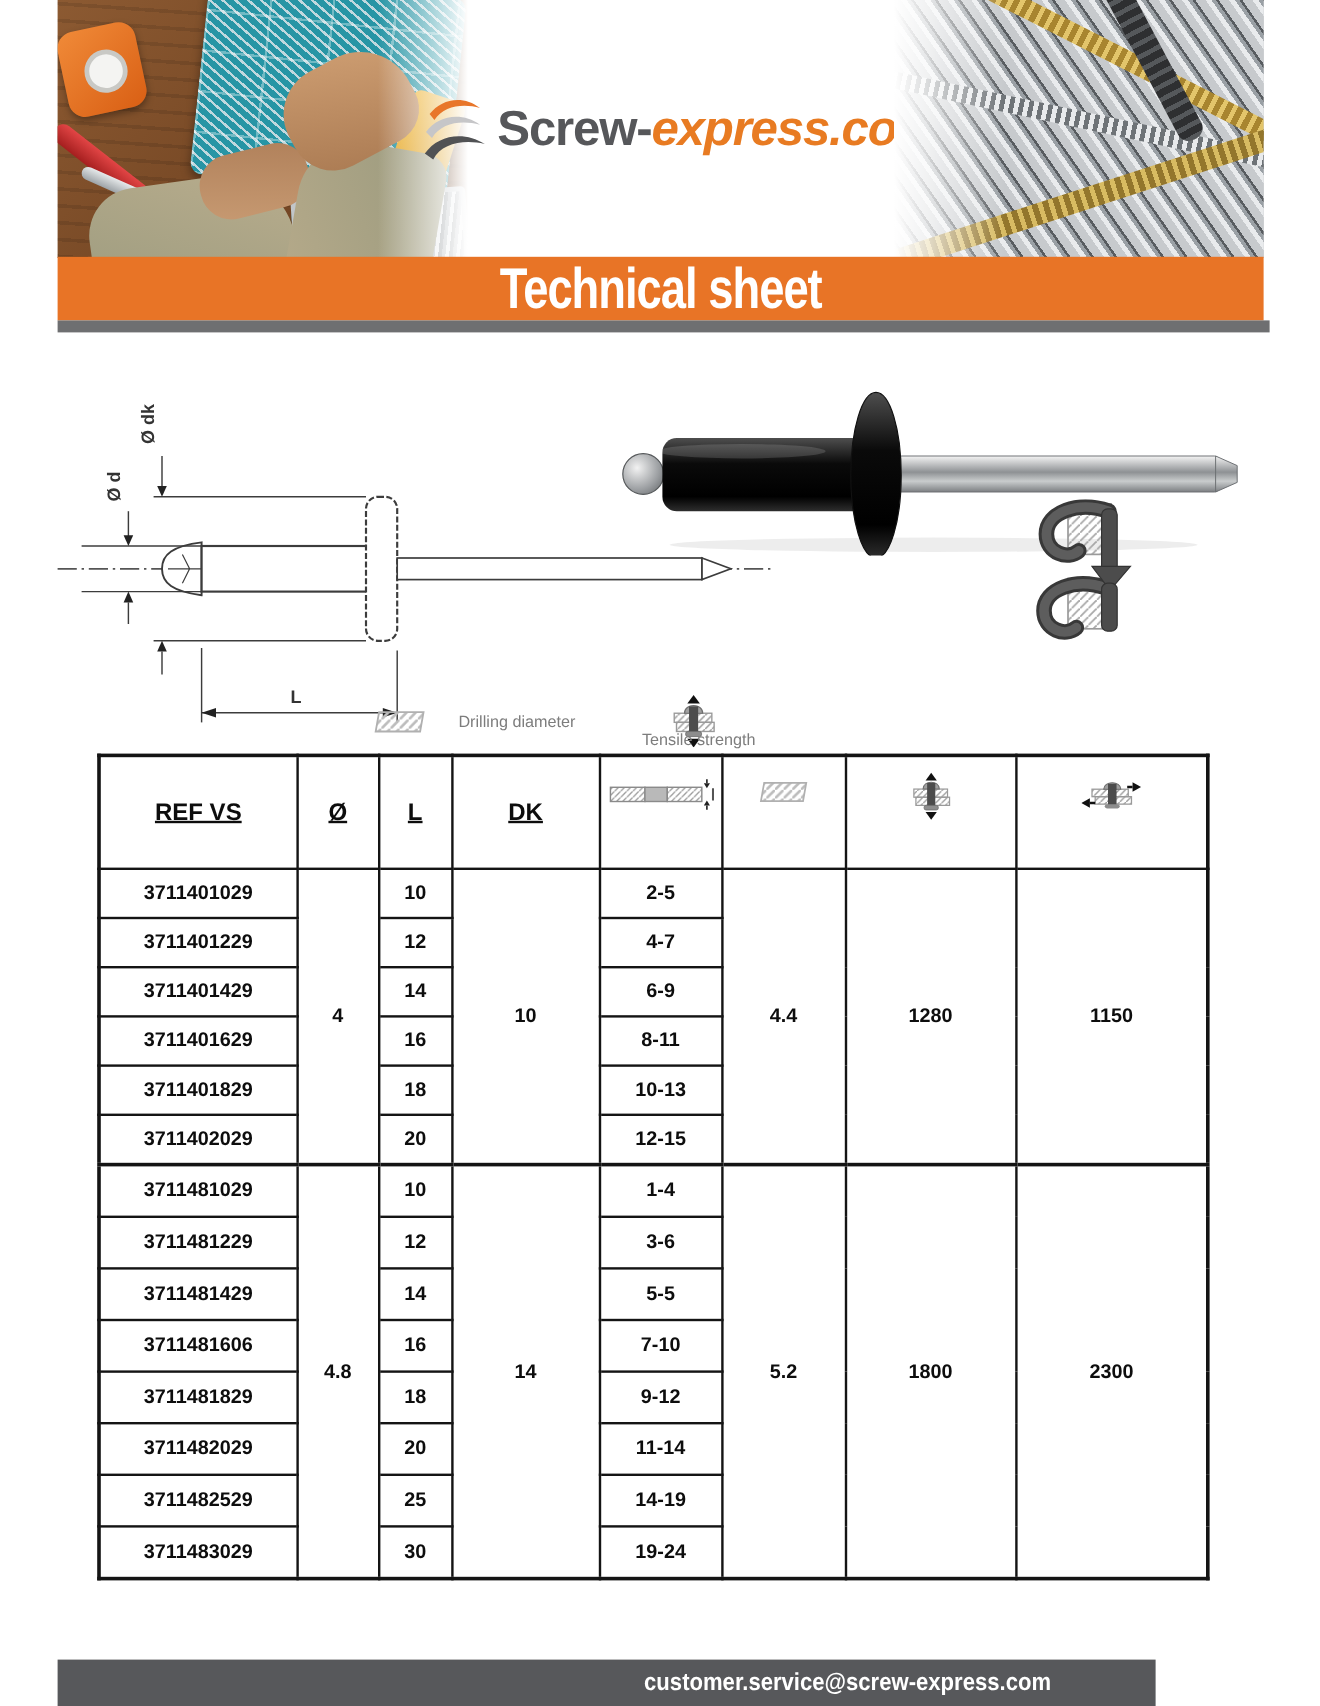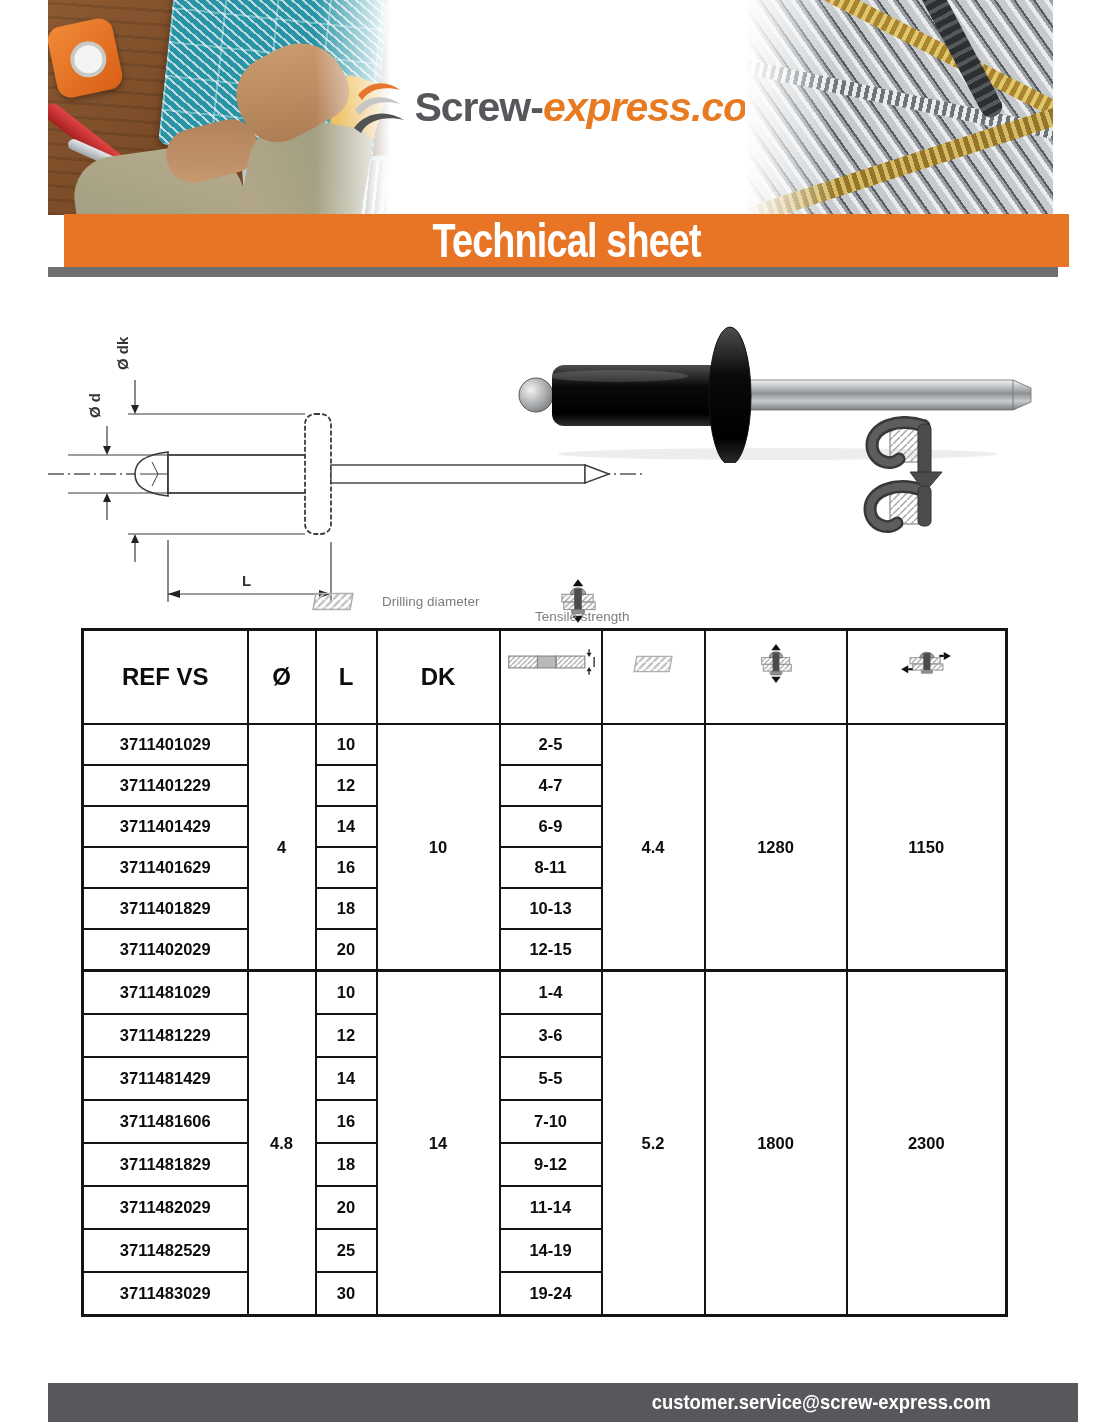--- a/index.html
+++ b/index.html
@@ -56,46 +56,46 @@
       border-radius:40px 46px 30px 36px;transform:rotate(-28deg);}
   .hero-center{position:absolute;left:342px;top:0;width:355px;height:215px;background:#fff;
       display:flex;align-items:center;justify-content:center;}
   .logo{display:flex;align-items:center;gap:8px;margin-top:0;}
   .logo-text{font-size:41px;font-weight:bold;letter-spacing:-1px;white-space:nowrap;}
   .logo-text .primary{color:#56575a;}
   .logo-text .secondary{color:#e87b22;font-style:italic;}
 
   
   .banner{position:absolute;left:48px;top:214px;width:1005px;height:53px;background:#e87426;
-      display:flex;align-items:center;justify-content:center;margin-left:16px;}
+      display:flex;align-items:center;justify-content:center;}
   .banner-title{color:#fff;font-size:45px;font-weight:bold;transform:scale(.84,1.06);letter-spacing:-1px;}
   .banner-shadow{position:absolute;left:48px;top:267px;width:1010px;height:10px;background:#6e6f71;}
 
   
   .dwg{position:absolute;}
   .dwg text{font-family:"Liberation Sans",sans-serif;}
 
   
   .legend-item{position:absolute;display:flex;align-items:center;}
   .legend-label{color:#7d7d7d;font-size:13.5px;}
 
   
   .spec-table-wrap{position:absolute;left:81px;top:628px;}
   table.spec{border-collapse:collapse;table-layout:fixed;border:3px solid #141414;}
   table.spec td,table.spec th{border:2px solid #141414;text-align:center;vertical-align:middle;
       font-weight:bold;color:#0d0d0d;padding:0;}
-  table.spec th{font-size:24px;height:72px;}
+  table.spec th{font-size:20px;height:72px;text-decoration:underline;}
   table.spec td{font-size:16.5px;}
   tr.g1 td{height:39px;}
   tr.g2 td{height:41px;}
   tr.group-sep td{border-top:3px solid #141414;}
   td.merged{font-size:17px;}
 
   
-  .footer-bar{position:absolute;left:48px;top:1383px;width:1030px;height:39px;background:#57585b;
+  .footer-bar{position:absolute;left:48px;top:1383px;width:915px;height:39px;background:#57585b;
       display:flex;align-items:center;justify-content:flex-end;padding-right:72px;box-sizing:border-box;}
   .footer-email{color:#fff;font-size:20px;font-weight:bold;text-decoration:none;transform:scale(.92,1.02);}
 </style>
 </head>
 <body>
 
 <svg width="0" height="0" style="position:absolute" aria-hidden="true">
   <defs>
     <pattern id="h1" width="6" height="6" patternUnits="userSpaceOnUse">
       <path d="M0,6 L6,0" stroke="#9a9a9a" stroke-width="1.3"></path>

